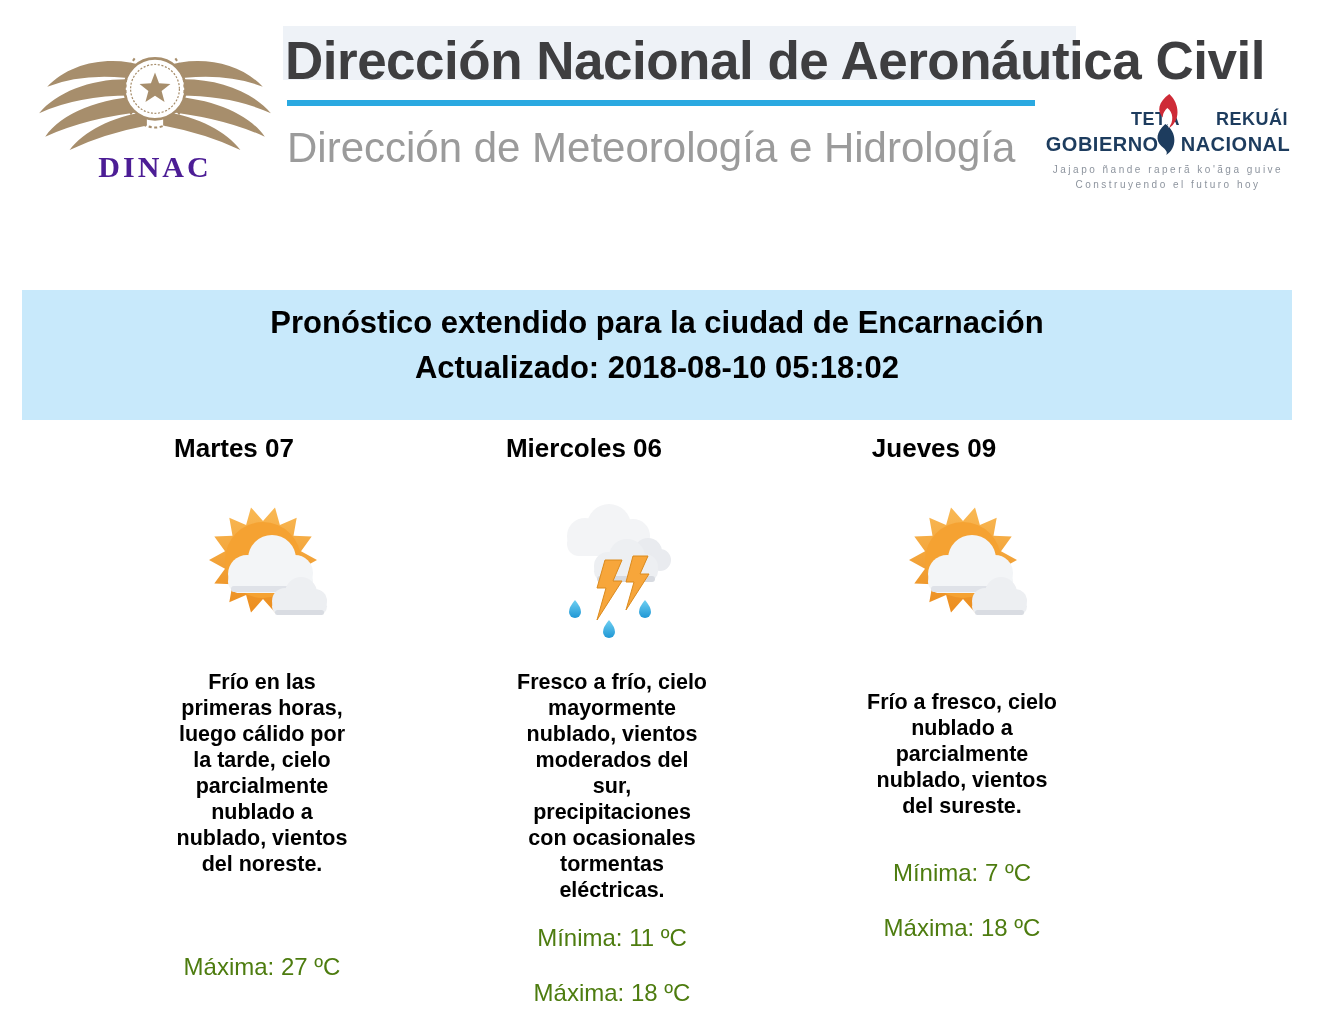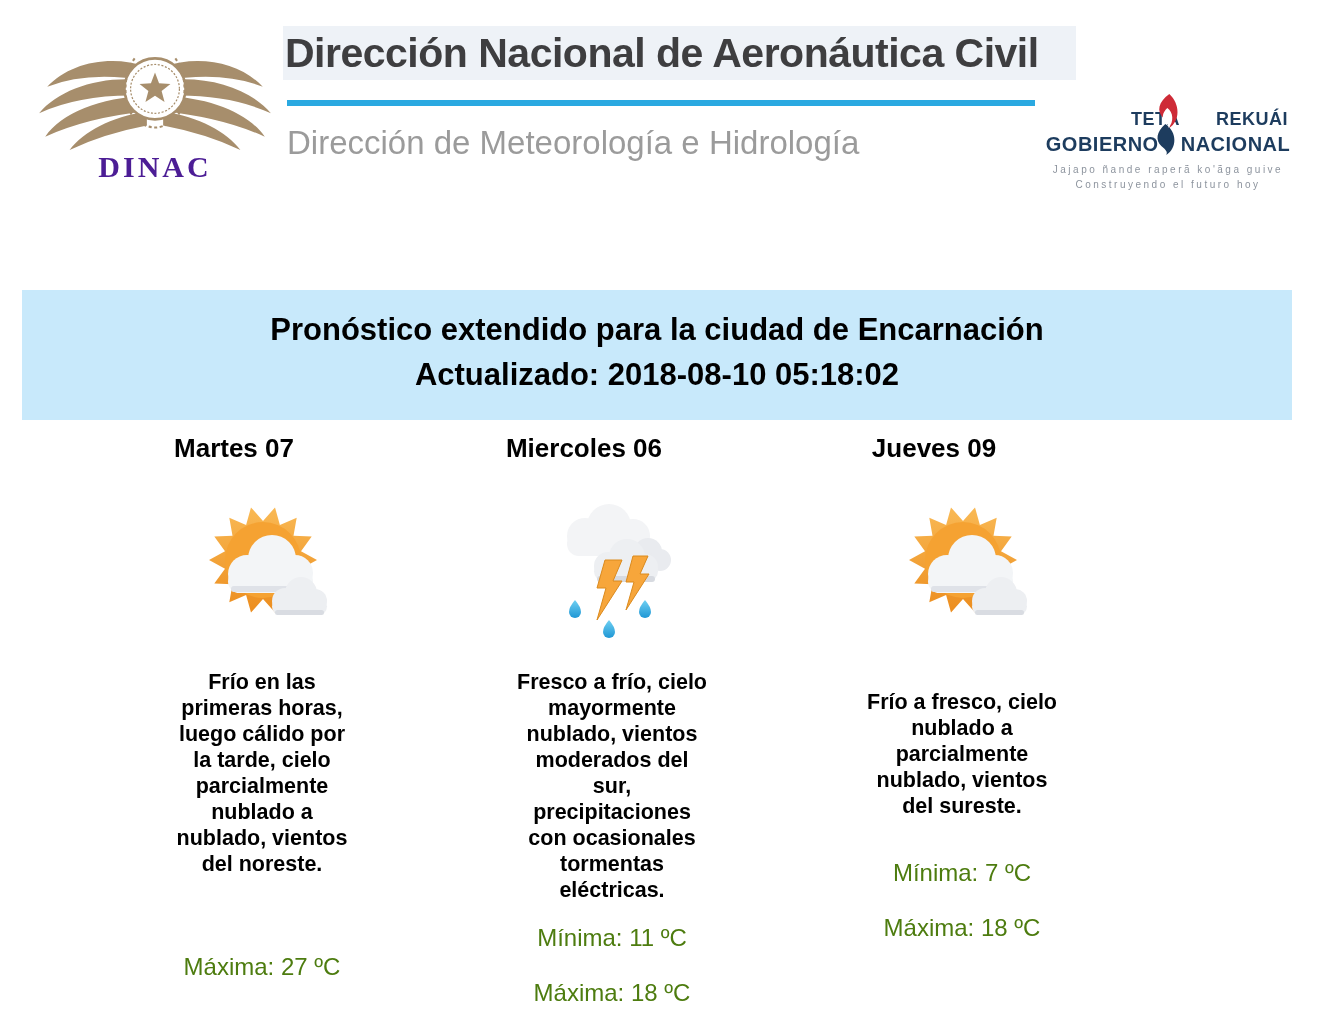--- a/index.html
+++ b/index.html
@@ -6,39 +6,39 @@
   body { font-family:"Liberation Sans", sans-serif; }
   .page { position:relative; width:1323px; height:1021px; background:#ffffff; overflow:hidden; }
 
   
   .dinac-logo { position:absolute; left:33px; top:40px; width:244px; text-align:center; }
   .dinac-logo svg { display:block; }
   .dinac-text { font-family:"Liberation Serif", serif; font-weight:700; font-size:30px;
                 color:#4c1d95; letter-spacing:3px; margin-top:-2px; }
 
   .title-bg { position:absolute; left:283px; top:26px; width:793px; height:54px; background:#eef2f7; }
-  .main-title { position:absolute; left:285px; top:30px; font-size:41px; font-weight:700;
+  .main-title { position:absolute; left:285px; top:30px; font-size:53px; font-weight:700;
                 color:#3e3e40; letter-spacing:-0.5px; white-space:nowrap; }
   .blue-rule { position:absolute; left:287px; top:100px; width:748px; height:6px; background:#2aa9e1; }
-  .sub-title { position:absolute; left:287px; top:124px; font-size:33px; font-weight:400;
+  .sub-title { position:absolute; left:287px; top:124px; font-size:42px; font-weight:400;
                color:#9b9b9b; white-space:nowrap; }
 
   .gov-logo { position:absolute; left:1048px; top:98px; width:240px; }
   .gov-rows { position:relative; }
   .gov-line1 { display:flex; justify-content:flex-end; gap:36px; font-size:18px; font-weight:700;
                color:#1d3c5e; letter-spacing:0.5px;margin-top:11px; }
   .gov-line2 { display:flex; justify-content:center; gap:22px; font-size:20px; font-weight:700;
                color:#1d3c5e; letter-spacing:0.5px; margin-top:3px; }
   .gov-flame { position:absolute; left:50%; top:-16px; transform:translateX(-55%); }
   .gov-tags { margin-top:6px; text-align:center; font-size:10px; font-weight:400;
               letter-spacing:2.5px; color:#8d949e; line-height:15px; }
 
   
   .banner { position:absolute; left:22px; top:290px; width:1270px; height:130px;
-            background:#c8e9fb; text-align:center; box-sizing:border-box; padding-top:17px; }
+            background:#c8e9fb; text-align:center; box-sizing:border-box; padding-top:10px; }
   .banner-line { font-size:31px; font-weight:700; color:#000; line-height:45px; }
 
   
   .forecast { position:absolute; left:87px; top:433px; width:1050px; height:515px; display:flex; }
   .day-col { width:350px; display:grid; grid-template-rows:44px 150px 1fr 34px 34px;
              justify-items:center;gap:21px; }
   .day-name { font-size:26px; font-weight:700; color:#000; transform:translateX(-28px); }
   .icon-cell { align-self:start; margin-top:2px; }
   .wicon { width:135px; height:135px; }
   .wicon.tall { height:140px; }

